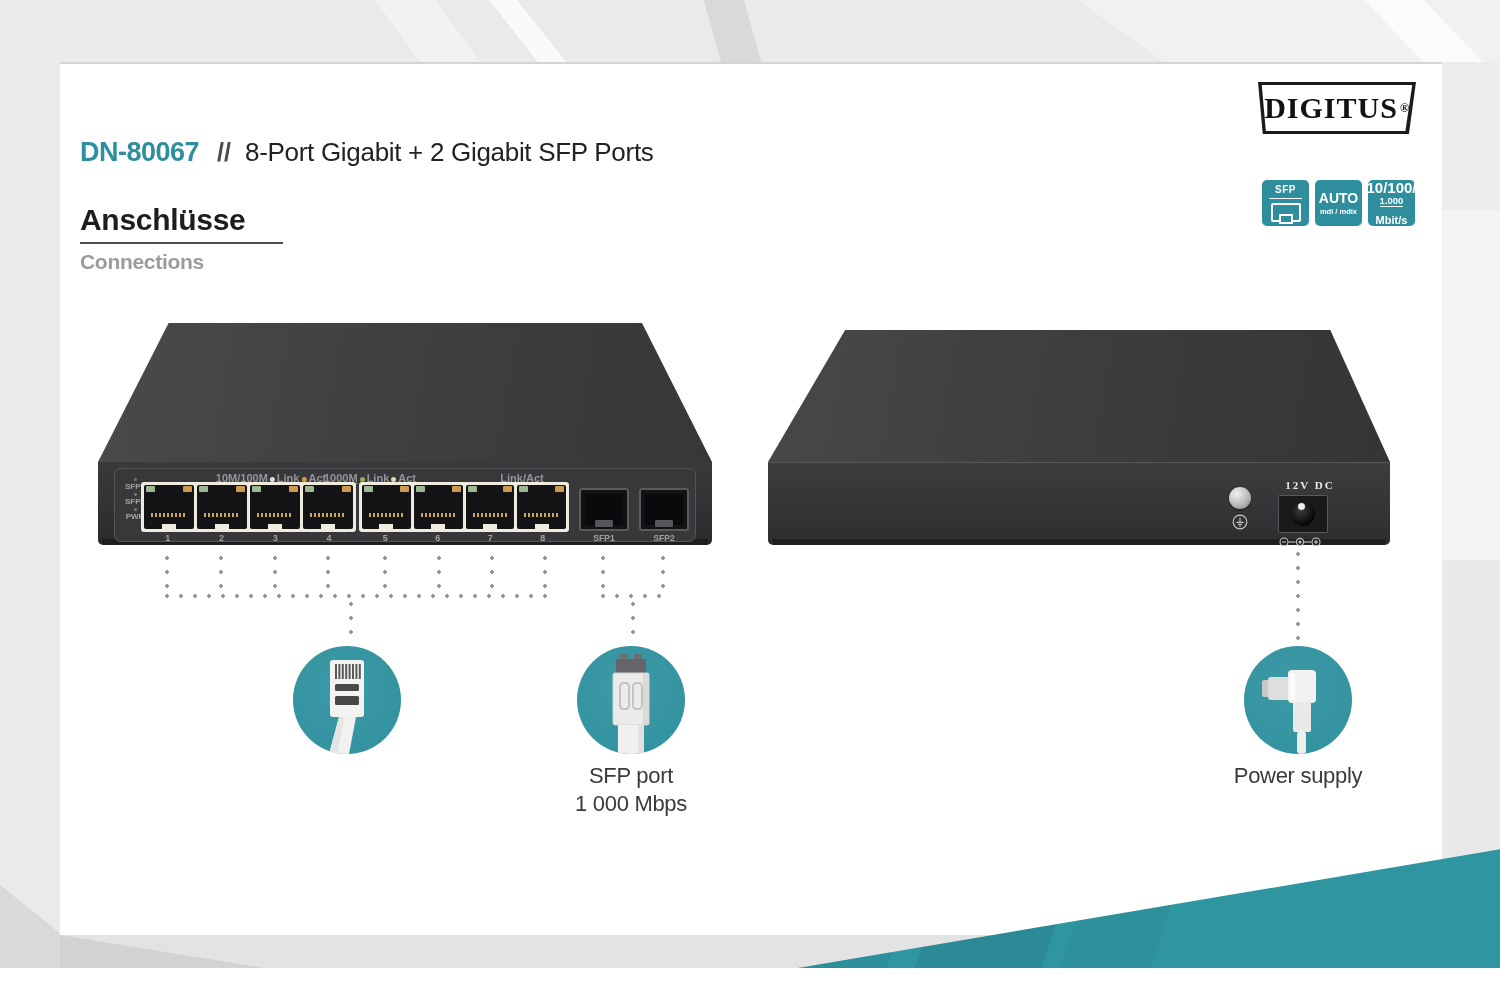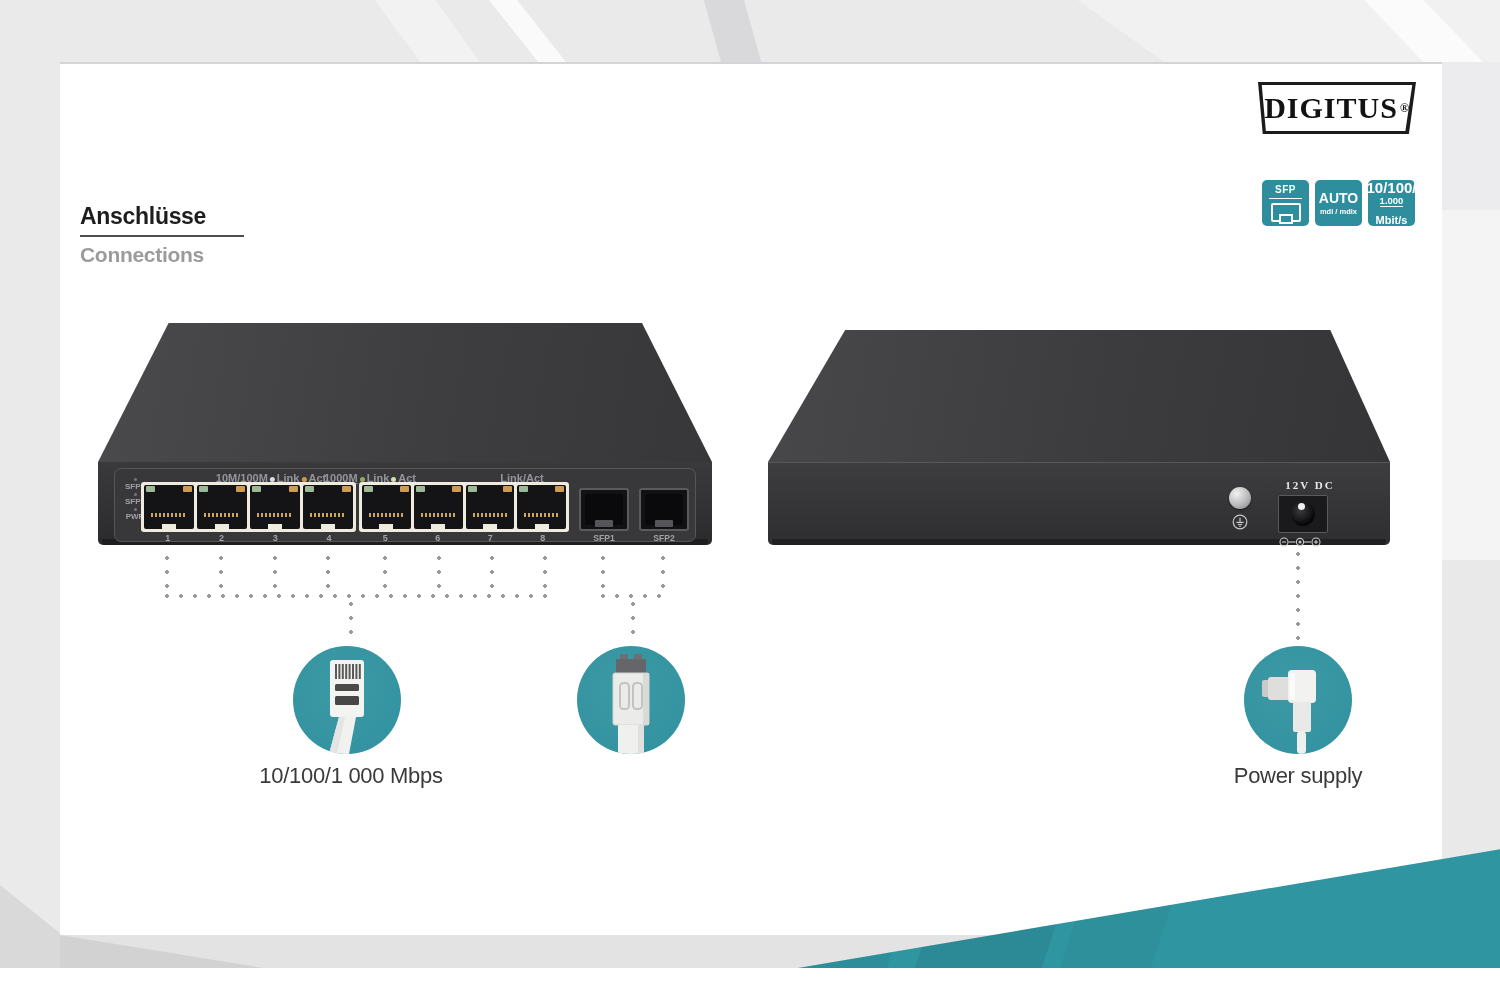--- a/index.html
+++ b/index.html
@@ -22,21 +22,21 @@
   .logo .word{position:absolute;inset:0;display:flex;align-items:center;justify-content:center;
     font-family:"Liberation Serif",serif;font-weight:bold;font-size:30px;color:#121212;letter-spacing:1px;}
   .logo sup{font-size:12px;vertical-align:14px;margin-left:2px;}
 
   
   .header{z-index:2;white-space:nowrap;}
   .header .model{color:#2e8f9e;font-size:27px;font-weight:bold;letter-spacing:-0.5px;}
   .header .sep{color:#4a4a4c;font-size:25px;font-weight:bold;margin:0 14px 0 18px;}
   .header .title{color:#222224;font-size:26px;font-weight:500;letter-spacing:-0.3px;}
   .section{z-index:2;}
-  .section .de{display:inline-block;font-size:23px;font-weight:bold;color:#1d1d1f;
+  .section .de{display:inline-block;font-size:30px;font-weight:bold;color:#1d1d1f;
     border-bottom:2px solid #4d4d4f;padding:0 38px 5px 0;letter-spacing:-0.3px;}
   .section .en{margin-top:6px;font-size:21px;font-weight:bold;color:#9b9b9d;letter-spacing:-0.3px;}
 
   
   .badges{display:flex;gap:6px;z-index:2;}
   .badge{width:47px;height:46px;background:#2f8e9d;border-radius:5px;color:#fff;display:flex;flex-direction:column;
     align-items:center;justify-content:center;text-align:center;line-height:1;}
   .badge .b1{font-size:10px;font-weight:bold;letter-spacing:.5px;}
   .badge .rule{width:33px;height:1px;background:#ffffff;margin:3px 0 4px;}
   .badge .sfpicon{position:relative;width:26px;height:15px;border:2px solid #fff;border-radius:2px;}
@@ -134,20 +134,23 @@
 
   <div class="abs logo" style="left:1258px;top:82px;">
     <div class="frame"></div>
     <div class="inner"></div>
     <div class="word">
         <span>DIGITUS</span>
         <sup>®</sup>
       </div>
   </div>
 
+  <div class="abs header" style="left:80px;top:137px;">
+    <span class="model">DN-80067</span><span class="sep">//</span><span class="title">8-Port Gigabit + 2 Gigabit SFP Ports</span>
+  </div>
 
   <div class="abs section" style="left:80px;top:203px;">
     <div class="de">Anschlüsse</div>
     <div class="en">Connections</div>
   </div>
 
   <div class="abs badges" style="left:1262px;top:180px;">
     <div class="badge">
       <span class="b1">SFP</span>
       <span class="rule"></span>
@@ -354,19 +357,22 @@
       <rect x="24" y="31" width="22" height="23" rx="3" fill="#dededc"></rect>
       <rect x="44" y="24" width="28" height="33" rx="4" fill="#f2f2f0"></rect>
       <rect x="46" y="27" width="5" height="27" fill="#ffffff" opacity="0.7"></rect>
       <rect x="49" y="56" width="18" height="11" fill="#dcdcda"></rect>
       <rect x="49" y="56" width="18" height="30" rx="2" fill="#e9e9e7"></rect>
       <rect x="53" y="85" width="9" height="23" rx="4" fill="#efefed"></rect>
     </svg>
   </div>
 
   <div class="callout-label" style="left:231px;top:762px;width:240px;">
-    <div>10/100/1 000 Mbps</div>
+  </div>
+  <div class="callout-label" style="left:531px;top:762px;width:200px;">
+    <div>SFP port</div>
+    <div>1 000 Mbps</div>
   </div>
   <div class="callout-label" style="left:1188px;top:762px;width:220px;text-align:center;">
     <div>Power supply</div>
   </div>
 
 </div>
 
 </body></html>

